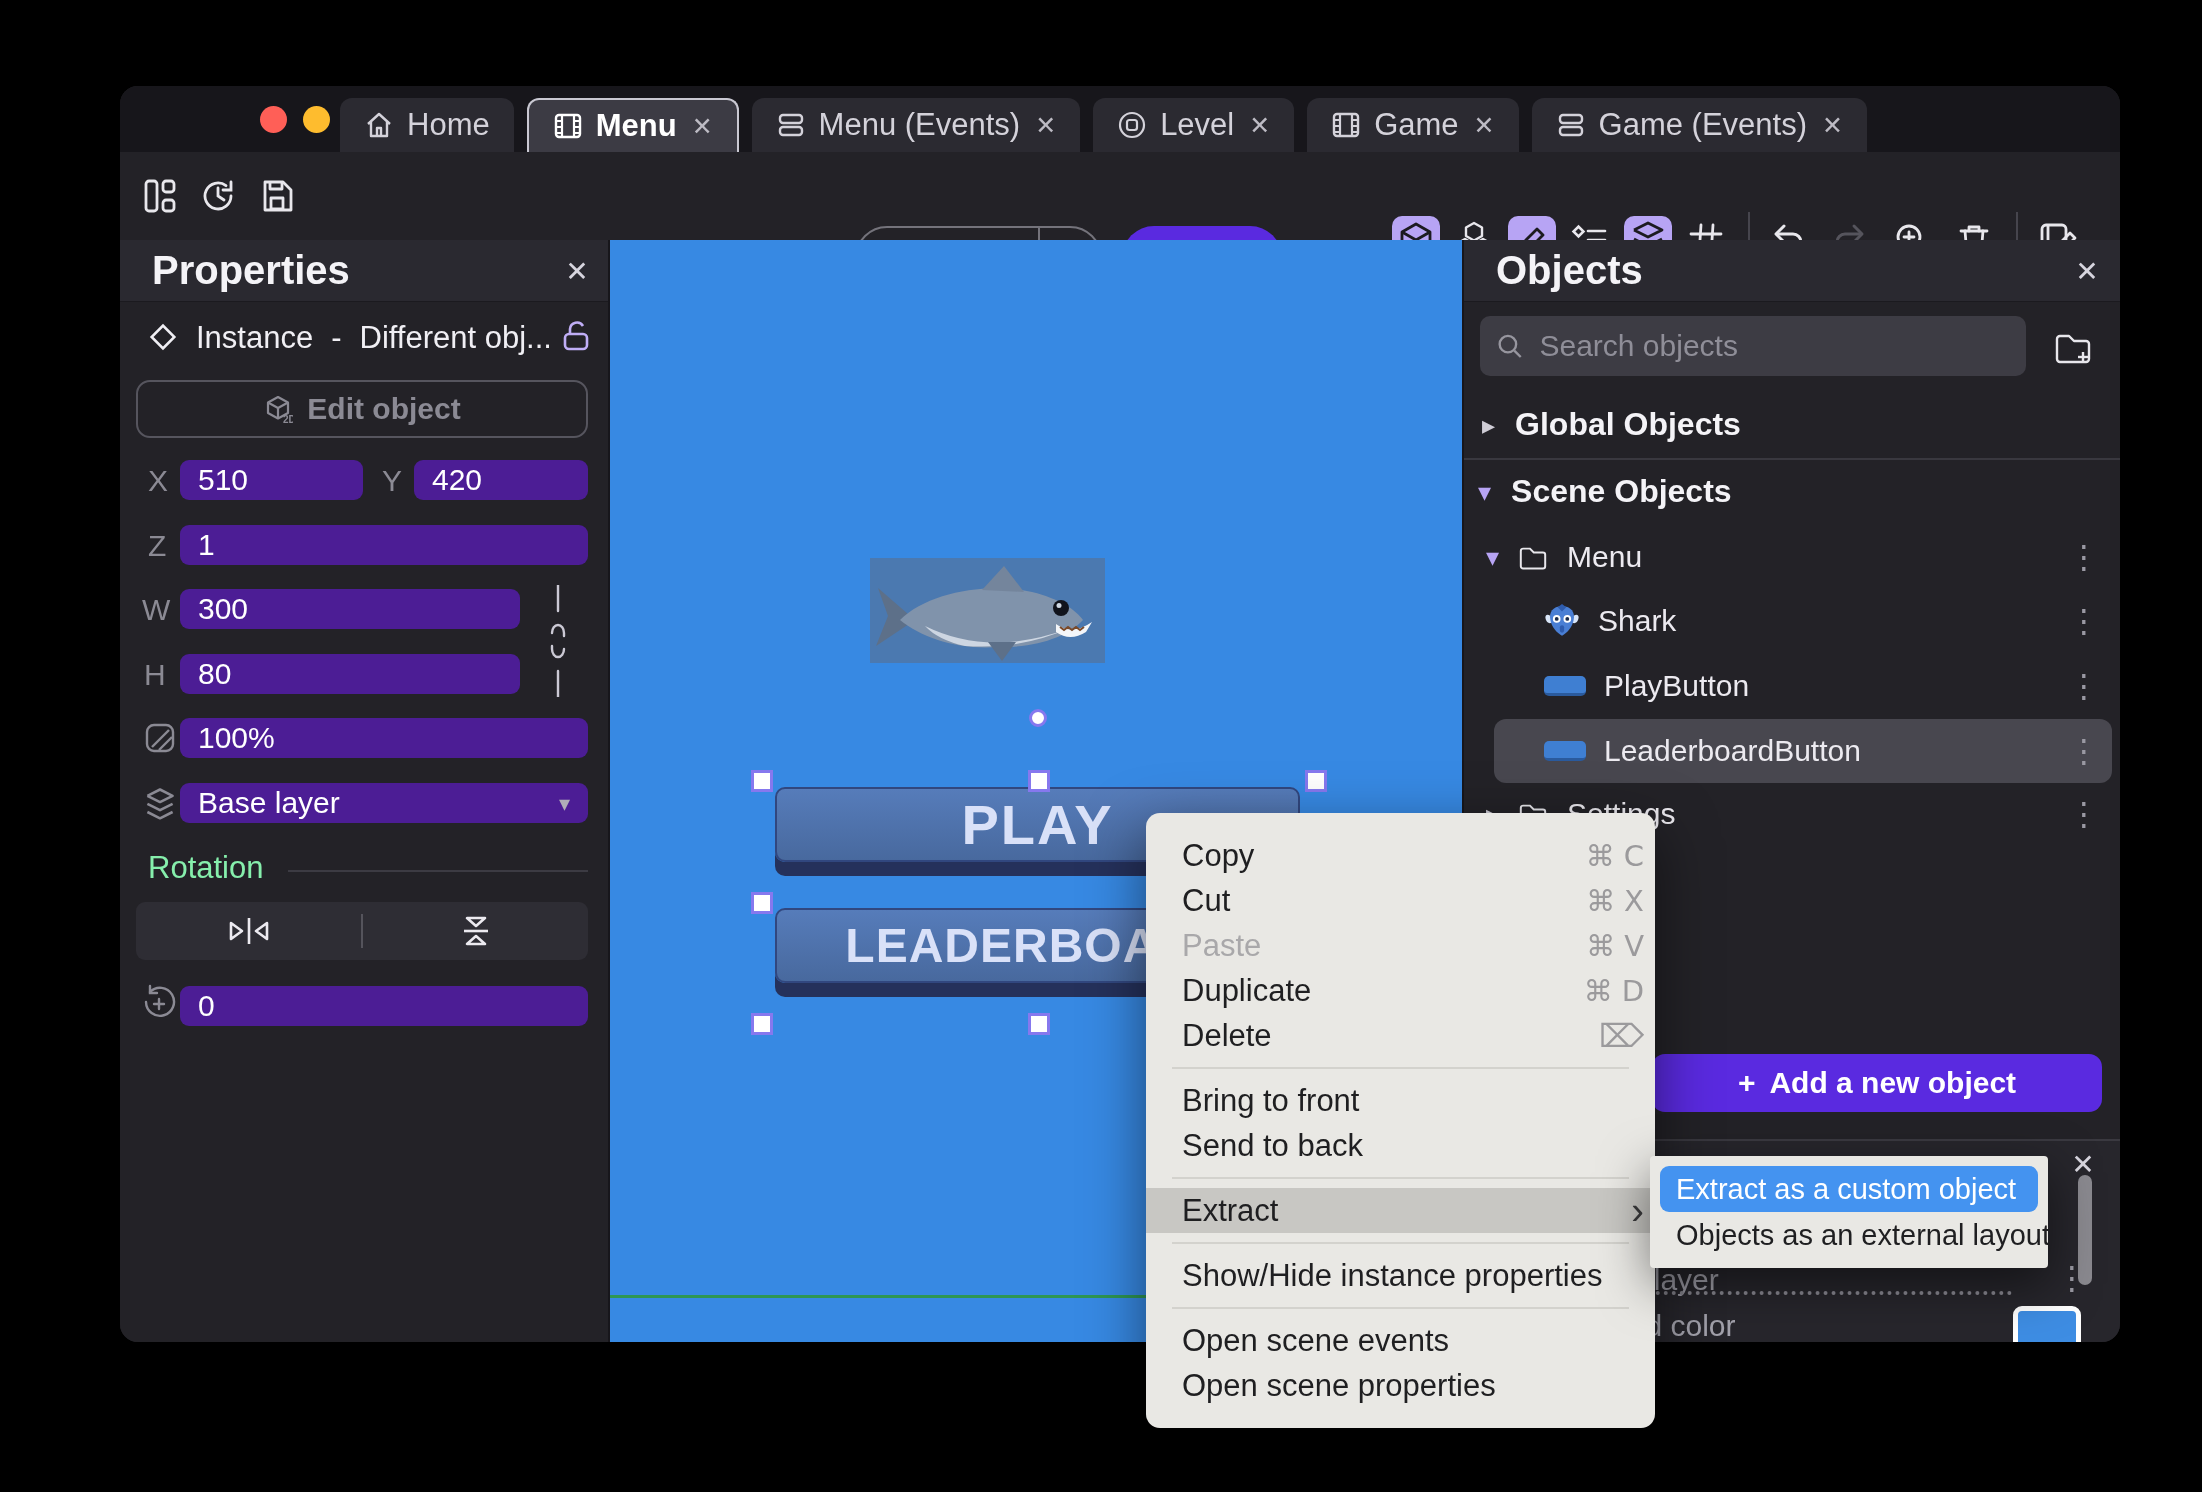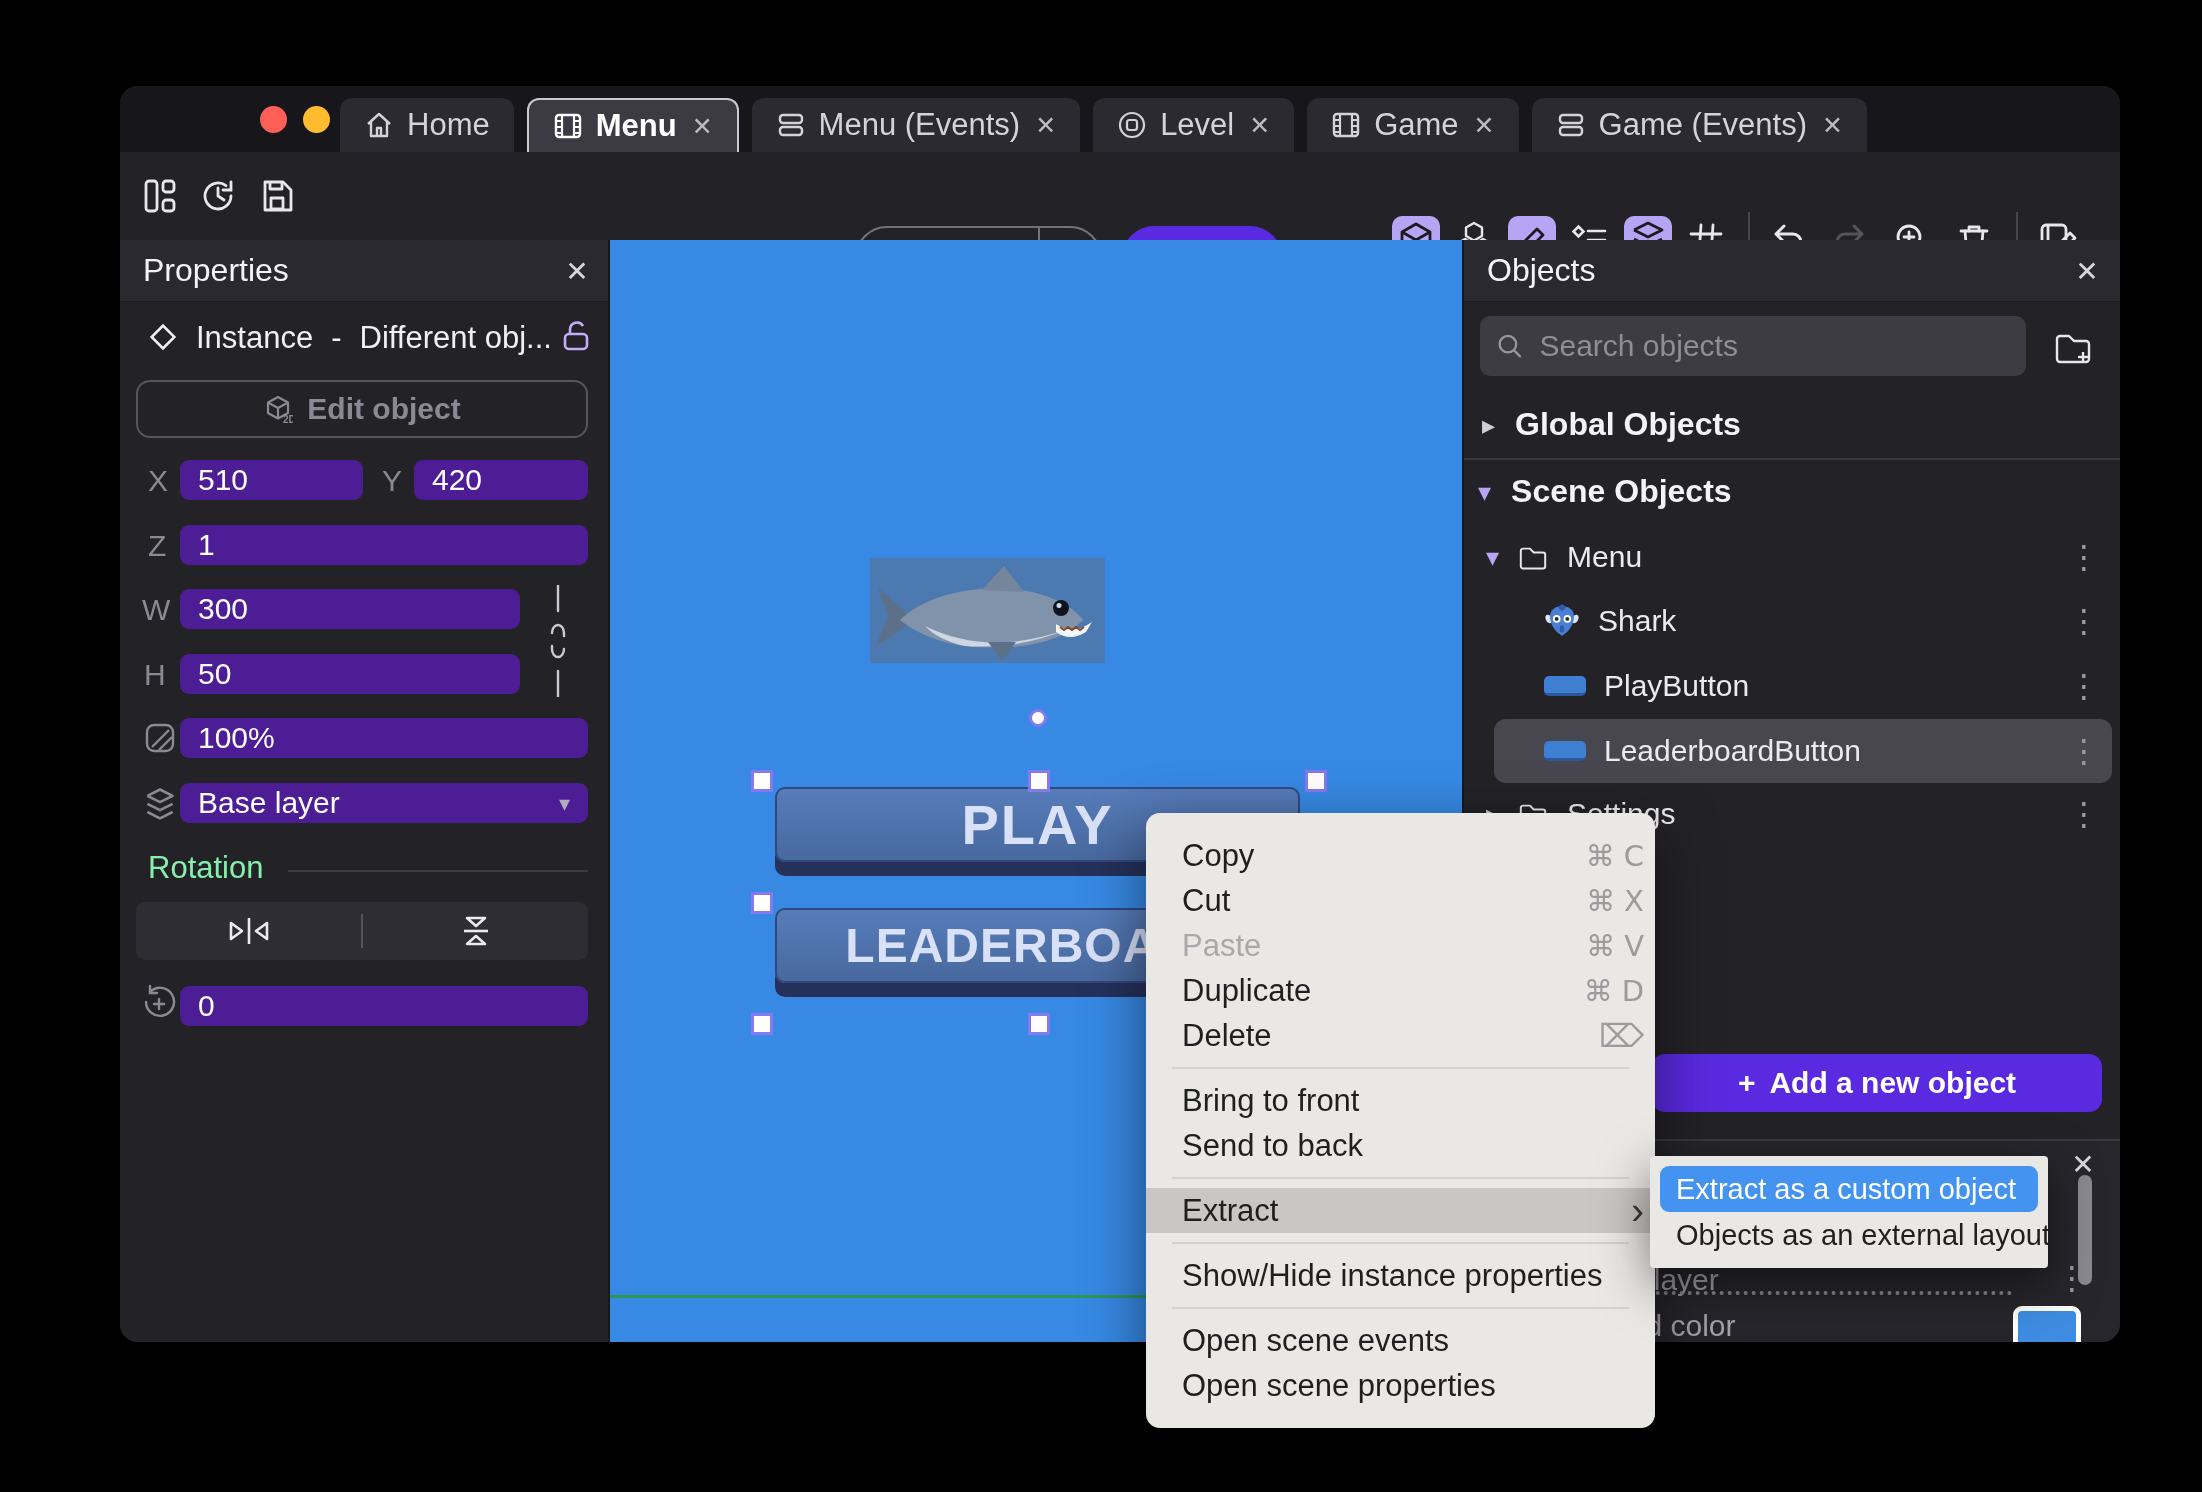--- a/index.html
+++ b/index.html
@@ -36,21 +36,21 @@
   .btn-preview .drop { width:62px; height:100%; border-left:2px solid #74737b; display:flex; align-items:center; justify-content:center; }
   .btn-share { position:absolute; left:1002px; top:74px; width:160px; height:64px; background:#5a2ae0;
                border-radius:32px; display:flex; align-items:center; justify-content:center; gap:12px;
                color:#fff; font-size:30px; font-weight:700; }
 
   
   .props { position:absolute; left:0; top:154px; width:490px; height:1102px; background:#232227;
            border-right:2px solid #17161b; }
   .phead { position:absolute; left:0; top:0; width:100%; height:62px; background:#2a2930; border-bottom:1px solid #1b1a1f;
            display:flex; align-items:center; }
-  .ptitle { font-size:32px; font-weight:400; color:#f4f3f7; margin-left:23px; }
+  .ptitle { font-size:40px; font-weight:700; color:#f4f3f7; margin-left:32px; }
   .xclose { position:absolute; width:34px; height:34px; display:flex; align-items:center; justify-content:center;
             color:#d7d5de; font-size:28px; font-family:"DejaVu Sans",sans-serif; }
   .lbl { color:#8b8a94; font-size:30px; }
   .field { position:absolute; background:#4c1d95; border-radius:9px; color:#fff; font-size:30px;
            display:flex; align-items:center; padding:0 18px; height:40px;text-align:right; }
   .editbtn { position:absolute; left:16px; top:140px; width:452px; height:58px; border:2px solid #56555e;
              border-radius:14px; display:flex; align-items:center; justify-content:center; gap:14px;
              color:#8b8a94; font-size:30px; font-weight:700; }
   .sechead { color:#86efac; font-size:31px; font-weight:400; }
 
@@ -368,21 +368,21 @@
     <div class="field" style="left:60px;top:220px;width:183px">510</div>
     <span class="lbl abs" style="left:262px;top:224px">Y</span>
     <div class="field" style="left:294px;top:220px;width:174px">420</div>
 
     <span class="lbl abs" style="left:28px;top:289px">Z</span>
     <div class="field" style="left:60px;top:285px;width:408px">1</div>
 
     <span class="lbl abs" style="left:22px;top:353px">W</span>
     <div class="field" style="left:60px;top:349px;width:340px">300</div>
     <span class="lbl abs" style="left:24px;top:418px">H</span>
-    <div class="field" style="left:60px;top:414px;width:340px">50</div>
+    <div class="field" style="left:60px;top:414px;width:340px">80</div>
     <svg class="abs" style="left:428px;top:345px" width="20" height="112" viewBox="0 0 20 112">
       <g fill="none" stroke="#cbc9d4" stroke-width="2.4" stroke-linecap="round">
         <line x1="10" y1="0" x2="10" y2="26"></line>
         <path d="M4 48 a6 8 0 0 1 12 0 v3"></path>
           <path d="M16 64 a6 8 0 0 1 -12 0 v-3"></path>
         <line x1="10" y1="86" x2="10" y2="112"></line>
         </g>
       </svg>
 
     <svg class="abs" style="left:22px;top:480px" width="36" height="36" viewBox="0 0 36 36">

